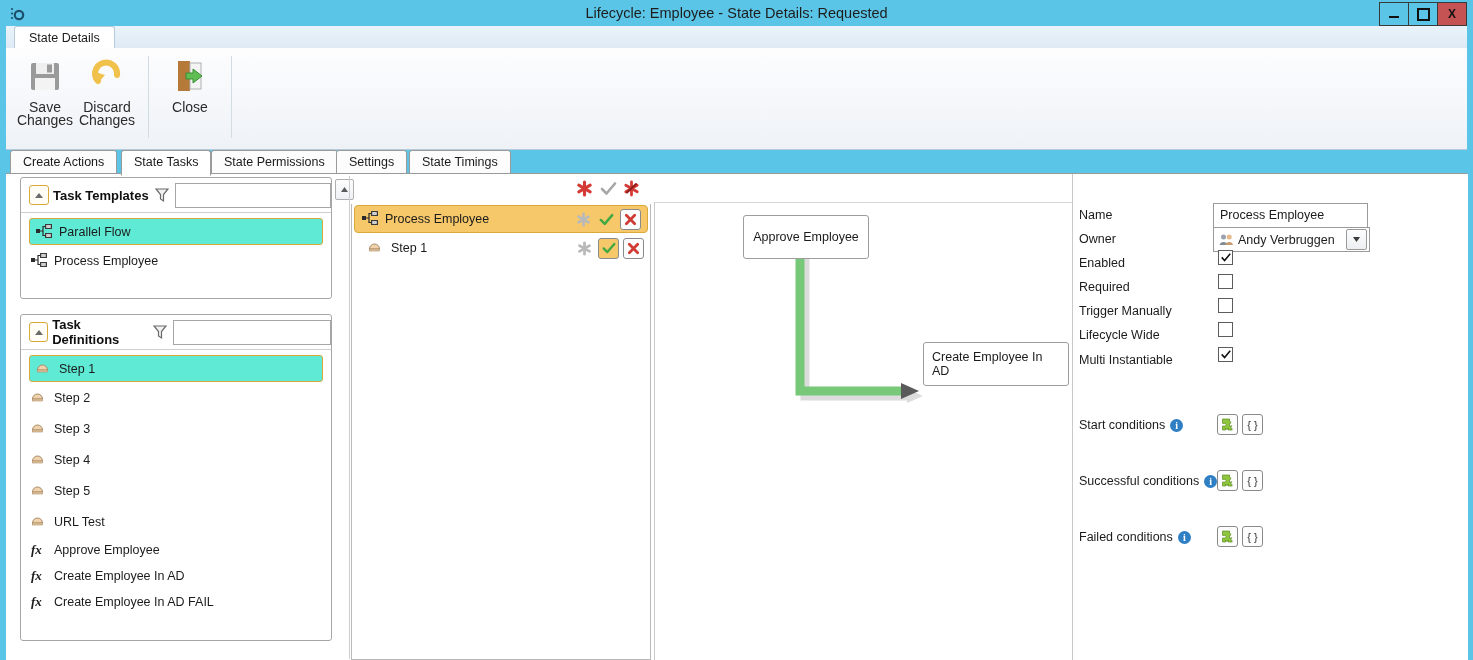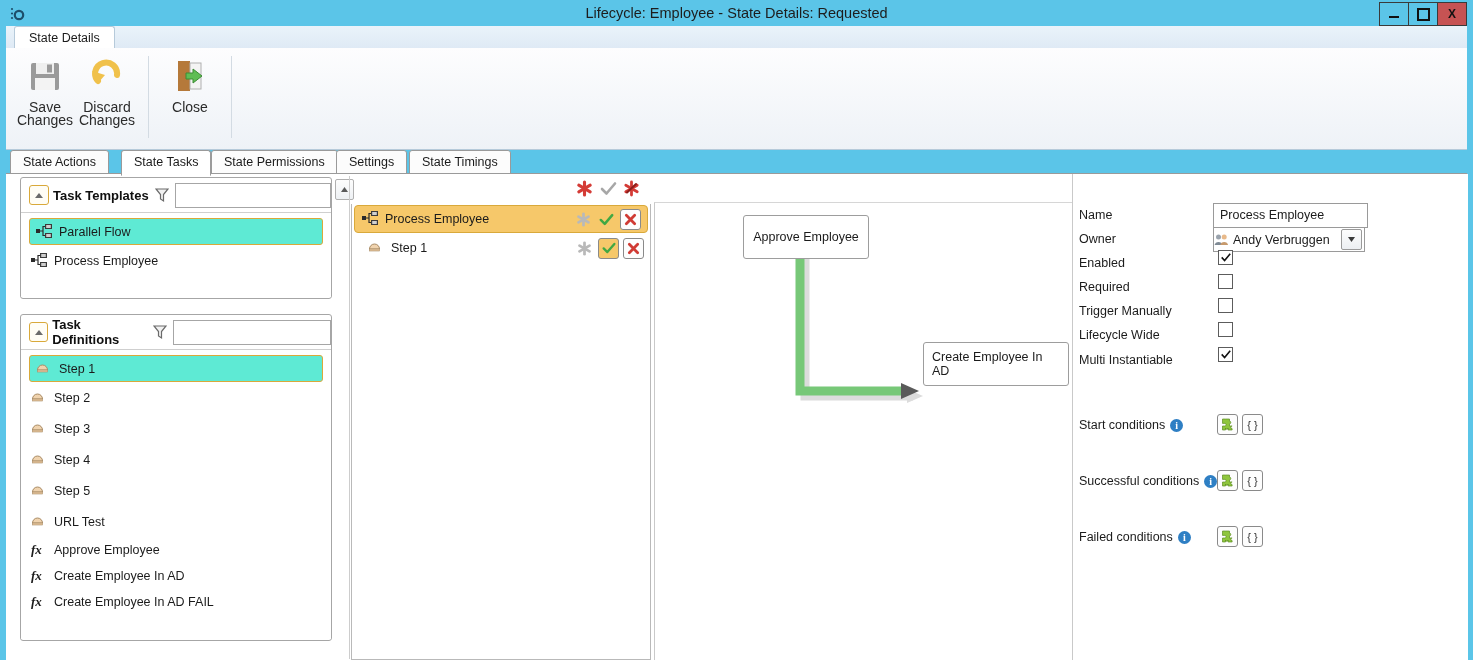--- a/index.html
+++ b/index.html
@@ -89,21 +89,21 @@
   .node{position:absolute;border:1px solid #9d9d9d;border-radius:3px;background:#ffffff;
     display:flex;align-items:center;justify-content:center;font-size:12.5px;color:#1b1b1b;padding:0 8px;}
 
   
   .propcol{position:absolute;left:1066px;top:0;width:395px;height:487px;border-left:1px solid #c9c9c9;background:#ffffff;}
   .prow{position:absolute;left:6px;height:22px;display:flex;align-items:center;font-size:12.5px;color:#1b1b1b;}
   .pctl{position:absolute;}
   .textbox{border:1px solid #9a9a9a;background:#ffffff;height:23px;line-height:23px;
     padding-left:6px;font-size:12.5px;color:#1b1b1b;}
   .combo{border:1px solid #9a9a9a;background:#ffffff;height:23px;display:flex;align-items:center;
-    font-size:12.5px;}
+    padding-left:5px;font-size:12.5px;}
   .combo .arrowbtn{margin-left:auto;width:19px;height:19px;border:1px solid #9a9a9a;border-radius:2px;
     background:linear-gradient(#fdfdfd,#eceff2);display:flex;align-items:center;justify-content:center;margin-right:2px;}
   .chk{width:13px;height:13px;border:1px solid #5c5c5c;background:#ffffff;display:flex;
     align-items:center;justify-content:center;}
   .infodot{width:13px;height:13px;border-radius:50%;background:#2e7fc4;color:#fff;font-size:10px;
     font-weight:bold;display:inline-flex;align-items:center;justify-content:center;margin-left:5px;
     font-family:"Liberation Serif", serif;}
   .condbtn{width:19px;height:19px;border:1px solid #8a8a8a;border-radius:3px;background:#fdfdfd;
     display:flex;align-items:center;justify-content:center;}
   .condbtn.braces{font-size:11px;color:#333;}
@@ -179,21 +179,21 @@
           </span>
           <span class="lbl">Close</span>
         </div>
 
         <div class="ribsep"></div>
       </div>
     </div>
   </div>
 
   <div class="maintabs">
-    <div class="mtab" style="left:4px;">State Actions</div>
+    <div class="mtab" style="left:4px;">Create Actions</div>
     <div class="mtab active" style="left:115px;">State Tasks</div>
     <div class="mtab" style="left:205px;">State Permissions</div>
     <div class="mtab" style="left:330px;">Settings</div>
     <div class="mtab" style="left:403px;">State Timings</div>
   </div>
 
   <div class="content">
 
     <div class="leftcol">
 

